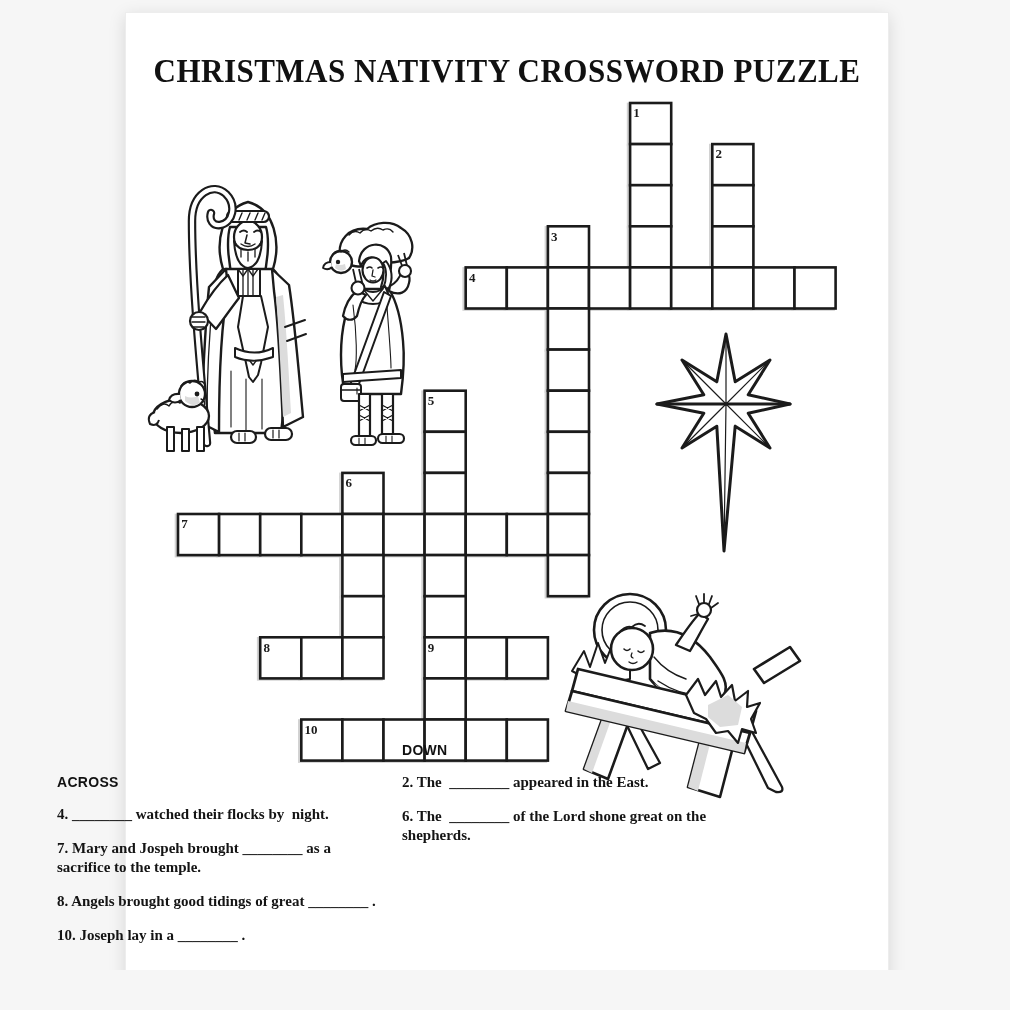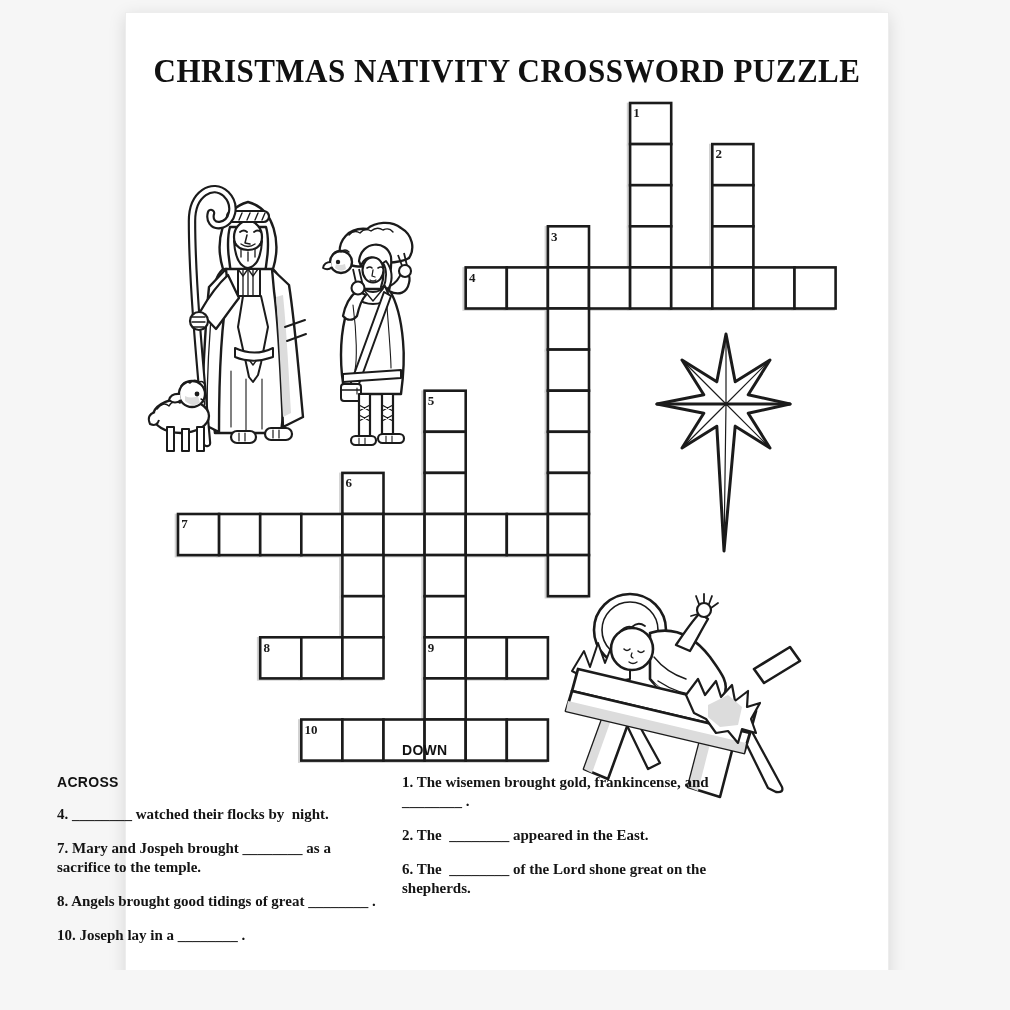--- a/index.html
+++ b/index.html
@@ -255,18 +255,17 @@
     <div id="across-list">
         <div class="clue"><span>4</span>. <span>________ watched their flocks by  night.</span></div>
         <div class="clue"><span>7</span>. <span>Mary and Jospeh brought ________ as a sacrifice to the temple.</span></div>
         <div class="clue"><span>8</span>. <span>Angels brought good tidings of great ________ .</span></div>
         <div class="clue"><span>10</span>. <span>Joseph lay in a ________ .</span></div>
       </div>
   </section>
   <section class="clues down-block">
     <h2>DOWN</h2>
     <div id="down-list">
-        <div class="clue"><span>1</span>. <span>The wisemen brought gold, frankincense, and ________ .</span></div>
         <div class="clue"><span>2</span>. <span>The  ________ appeared in the East.</span></div>
         <div class="clue"><span>6</span>. <span>The  ________ of the Lord shone great on the shepherds.</span></div>
       </div>
   </section>
 </div>
 
 </body></html>

